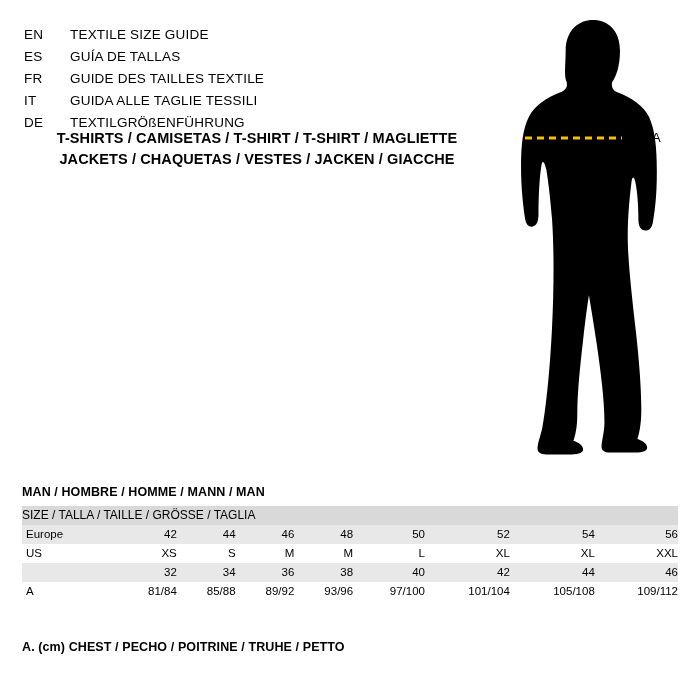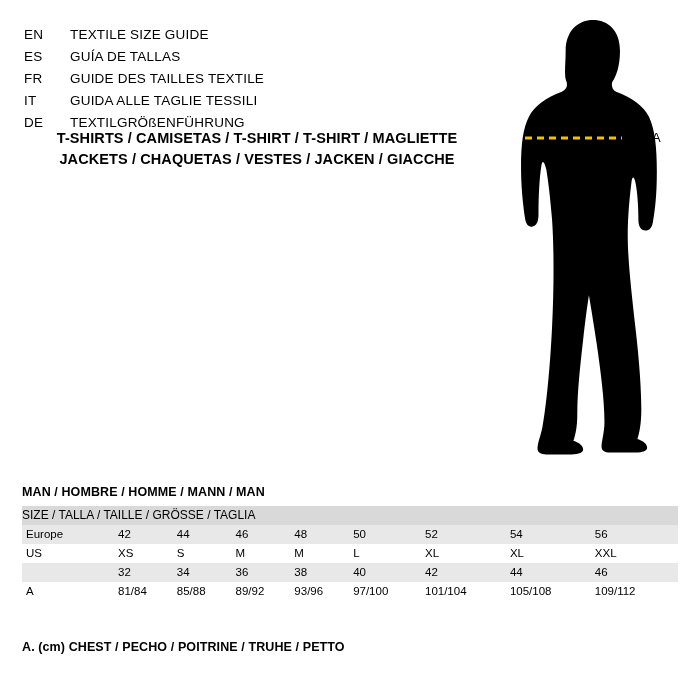--- a/index.html
+++ b/index.html
@@ -102,21 +102,21 @@
   }
   table.size-table {
     border-collapse: collapse;
     width: 656px;
     font-size: 12px;
   }
   table.size-table td {
     padding: 0;
     height: 19px;
     line-height: 19px;
-    text-align: left;
+    text-align: right;
     font-size: 11.5px;
     color: #000;
   }
   table.size-table td.rowlabel {
     text-align: left;
     padding-left: 4px;
     width: 92px;
     font-size: 11.5px;
   }
   tr.head-row td {

